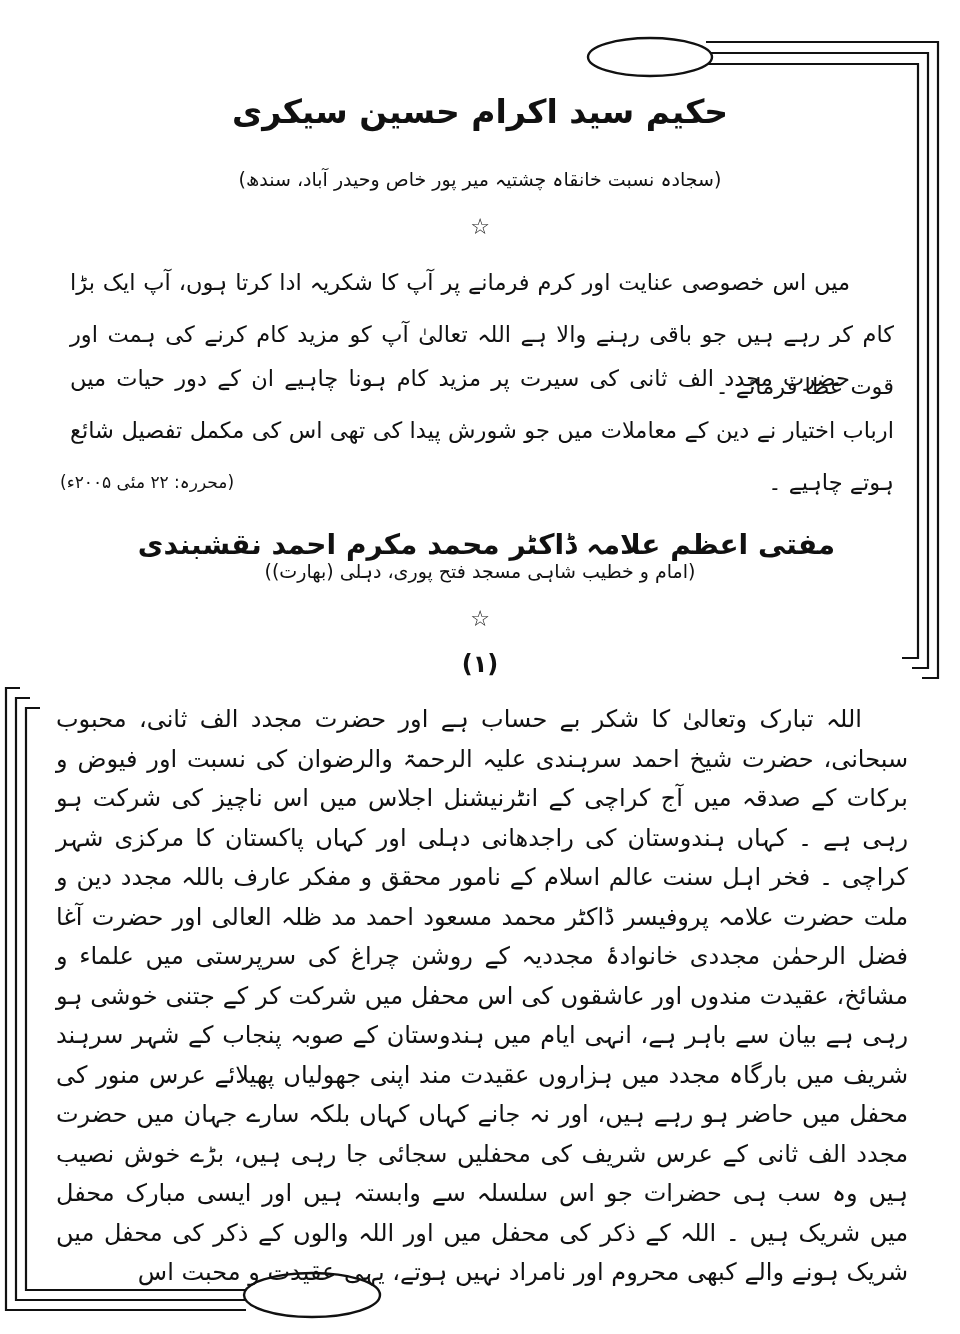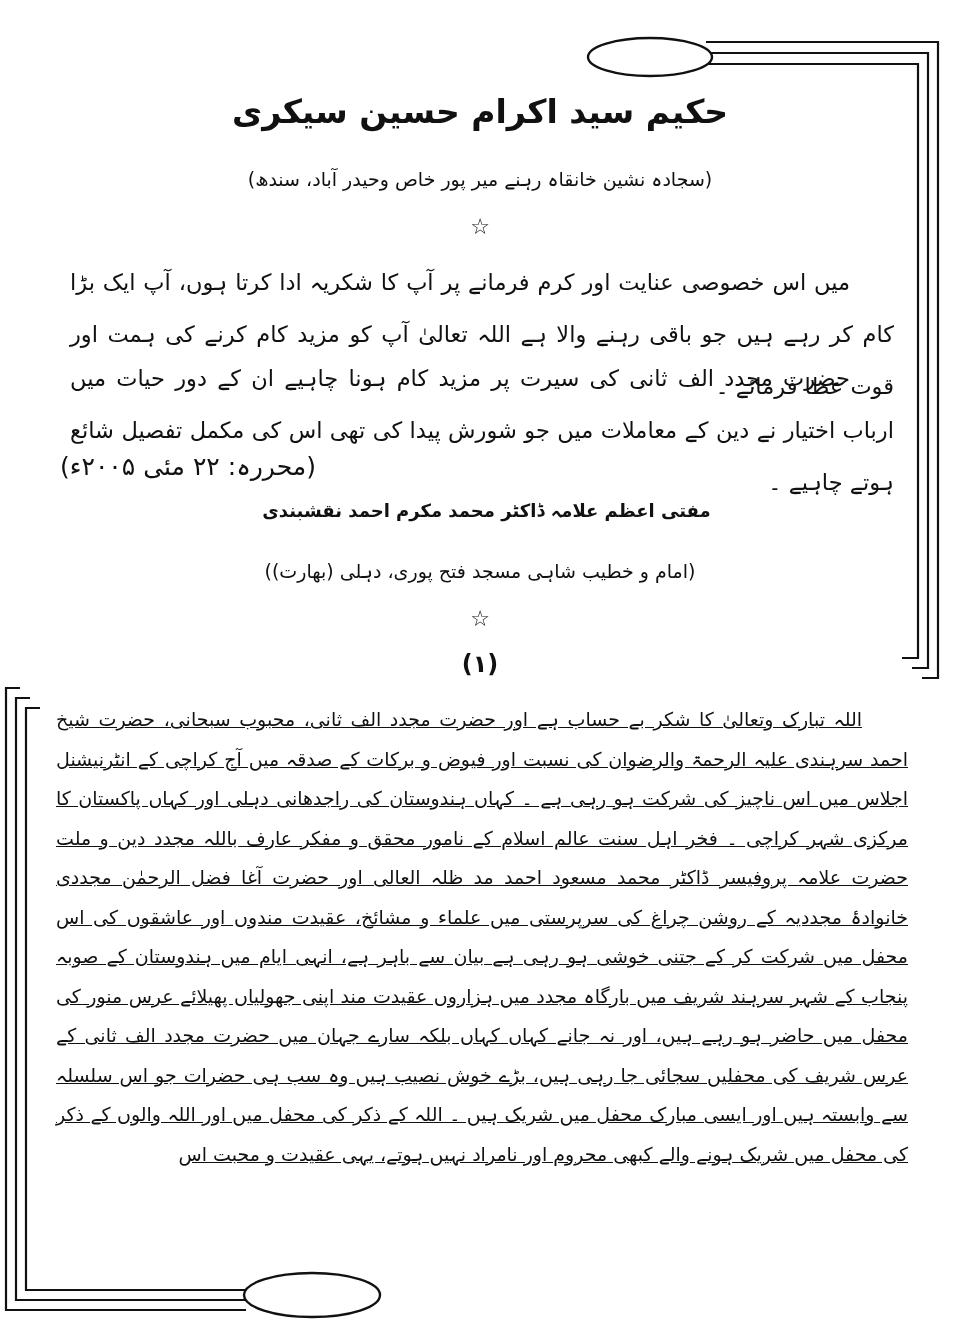--- a/index.html
+++ b/index.html
@@ -45,50 +45,49 @@
     font-size: 22.5px;
     line-height: 52px;
     text-align: justify;
     text-align-last: right;
     text-indent: 44px;
   }
   .letter-para-1 { top: 256px; }
   .letter-para-2 { top: 352px; }
 
   .date-line {
-    top: 452px;
+    top: 472px;
     left: 60px;
-    font-size: 25px;
+    font-size: 17px;
     direction: rtl;
   }
   .signatory-name {
-    top: 500px;
-    font-size: 18px;
+    top: 528px;
+    font-size: 28px;
     font-weight: bold;
     padding-left: 13px;
   }
   .signatory-title {
     top: 560px;
     font-size: 19px;
   }
   .star-bottom { top: 606px; font-size: 22px; }
   .section-number {
     top: 650px;
     font-size: 24px;
     font-weight: bold;
   }
   .body-para {
     top: 700px;
     left: 56px; right: 52px;
-    font-size: 19px;
+    font-size: 24px;
     line-height: 39.5px;
     text-align: justify;
     text-align-last: right;
     text-indent: 46px;
-    text-decoration: underline;
   }
 </style>
 </head>
 <body>
 
 <div class="page">
 
   <svg class="border-art" viewBox="0 0 960 1334" aria-hidden="true">
 
     <g stroke="#111" stroke-width="2.2" fill="none">
@@ -103,21 +102,21 @@
       <path d="M 20 688 H 6 V 1310 H 246"></path>
       <path d="M 30 698 H 16 V 1300 H 246"></path>
       <path d="M 40 708 H 26 V 1290 H 246"></path>
     </g>
 
     <ellipse cx="312" cy="1295" rx="68" ry="22" fill="#ffffff" stroke="#111" stroke-width="2.4"></ellipse>
   </svg>
 
   <div class="txt center heading">حکیم سید اکرام حسین سیکری</div>
 
-  <div class="txt center subheading">(سجادہ نشین خانقاہ رہنے میر پور خاص وحیدر آباد، سندھ)</div>
+  <div class="txt center subheading">(سجادہ نسبت خانقاہ چشتیہ میر پور خاص وحیدر آباد، سندھ)</div>
 
   <div class="txt center star-top">☆</div>
 
   <div class="txt letter-para letter-para-1">میں اس خصوصی عنایت اور کرم فرمانے پر آپ کا شکریہ ادا کرتا ہوں، آپ ایک بڑا کام کر رہے ہیں جو باقی رہنے والا ہے اللہ تعالیٰ آپ کو مزید کام کرنے کی ہمت اور قوت عطا فرمائے ۔</div>
 
   <div class="txt letter-para letter-para-2">حضرت مجدد الف ثانی کی سیرت پر مزید کام ہونا چاہیے ان کے دور حیات میں ارباب اختیار نے دین کے معاملات میں جو شورش پیدا کی تھی اس کی مکمل تفصیل شائع ہوتے چاہیے ۔</div>
 
   <div class="txt date-line">(محررہ: ۲۲ مئی ۲۰۰۵ء)</div>
 
   <div class="txt center signatory-name">مفتی اعظم علامہ ڈاکٹر محمد مکرم احمد نقشبندی</div>

